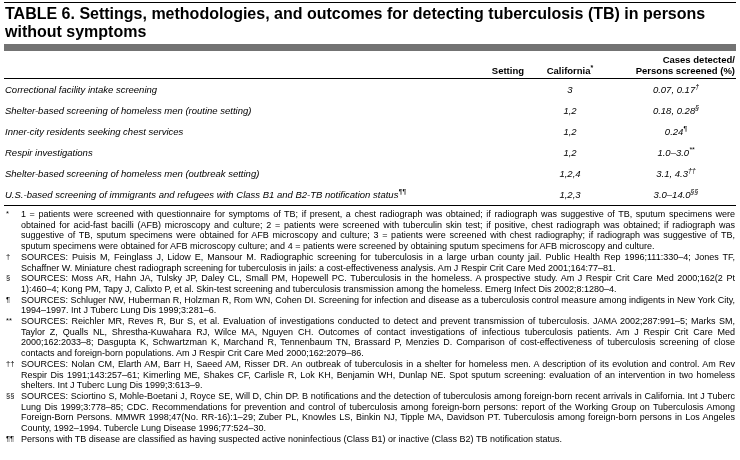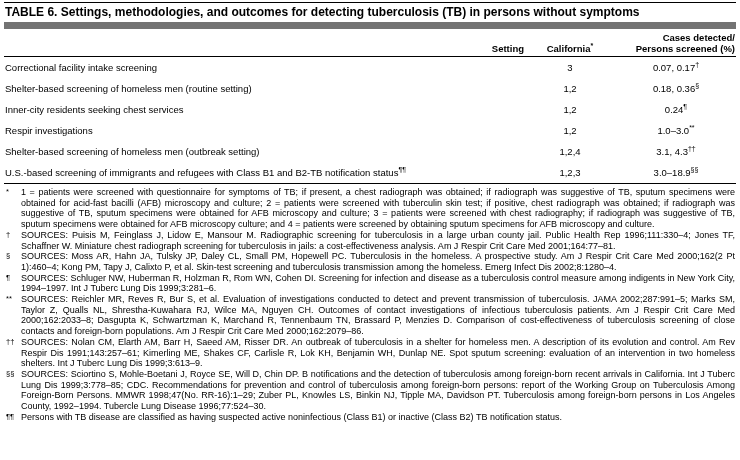--- a/index.html
+++ b/index.html
@@ -7,41 +7,42 @@
   .page {
     width:740px; height:460px;
     padding:2px 4px 0 4px;
     background:#ffffff;
     color:#000000;
     font-family:"Liberation Sans", sans-serif;
     overflow:hidden;
   }
   .rule { border:none; border-top:1px solid #000; height:0; }
   .title {
-    font-size:12px; font-weight:bold;
+    font-size:16px; font-weight:bold;
     padding:2px 0 3px 1px;
   }
   table.tbl { width:100%; border-collapse:collapse; table-layout:fixed; }
   col.col-meth  { width:92px; }
   col.col-cases { width:120px; }
   thead th {
     border-top:7px solid #737373;
     border-bottom:1px solid #000;
     font-size:9.5px; font-weight:bold;
     vertical-align:bottom;
     padding:3px 0 2px 0;
     line-height:11px;
   }
   th.h-setting { text-align:right; padding-left:1px; }
   th.h-meth    { text-align:center; }
   th.h-cases   { text-align:right; padding-right:1px; }
   tbody td {
     font-size:9.5px;
     padding:5px 0 5px 0;
     vertical-align:middle;
+    font-style:italic;
   }
   td.c-setting { text-align:left; padding-left:1px; }
   td.c-meth    { text-align:center; }
   td.c-cases   { text-align:center; }
   sup { font-size:7px; vertical-align:super; line-height:0; }
   .footnotes { padding-top:3px; }
   .fn { display:flex; font-size:9px; line-height:10.7px; }
   .fn-marker {
     flex:0 0 17px;
     padding-left:2px;
@@ -79,41 +80,41 @@
     </thead>
     <tbody>
       <tr>
         <td class="c-setting"><span>Correctional facility intake screening</span><sup></sup></td>
         <td class="c-meth">3</td>
         <td class="c-cases"><span>0.07, 0.17</span><sup>†</sup></td>
       </tr>
       <tr>
         <td class="c-setting"><span>Shelter-based screening of homeless men (routine setting)</span><sup></sup></td>
         <td class="c-meth">1,2</td>
-        <td class="c-cases"><span>0.18, 0.36</span><sup>§</sup></td>
+        <td class="c-cases"><span>0.18, 0.28</span><sup>§</sup></td>
       </tr>
       <tr>
         <td class="c-setting"><span>Inner-city residents seeking chest services</span><sup></sup></td>
         <td class="c-meth">1,2</td>
         <td class="c-cases"><span>0.24</span><sup>¶</sup></td>
       </tr>
       <tr>
         <td class="c-setting"><span>Respir investigations</span><sup></sup></td>
         <td class="c-meth">1,2</td>
         <td class="c-cases"><span>1.0–3.0</span><sup>**</sup></td>
       </tr>
       <tr>
         <td class="c-setting"><span>Shelter-based screening of homeless men (outbreak setting)</span><sup></sup></td>
         <td class="c-meth">1,2,4</td>
         <td class="c-cases"><span>3.1, 4.3</span><sup>††</sup></td>
       </tr>
       <tr>
         <td class="c-setting"><span>U.S.-based screening of immigrants and refugees with Class B1 and B2-TB notification status</span><sup>¶¶</sup></td>
         <td class="c-meth">1,2,3</td>
-        <td class="c-cases"><span>3.0–18.9</span><sup>§§</sup></td>
+        <td class="c-cases"><span>3.0–14.0</span><sup>§§</sup></td>
       </tr>
     </tbody>
   </table>
   <div class="rule"></div>
 
   <div class="footnotes">
     <div class="fn">
       <span class="fn-marker">*</span>
       <span class="fn-text">1 = patients were screened with questionnaire for symptoms of TB; if present, a chest radiograph was obtained; if radiograph was suggestive of TB, sputum specimens were obtained for acid-fast bacilli (AFB) microscopy and culture; 2 = patients were screened with tuberculin skin test; if positive, chest radiograph was obtained; if radiograph was suggestive of TB, sputum specimens were obtained for AFB microscopy and culture; 3 = patients were screened with chest radiography; if radiograph was suggestive of TB, sputum specimens were obtained for AFB microscopy culture; and 4 = patients were screened by obtaining sputum specimens for AFB microscopy and culture.</span>
     </div>

